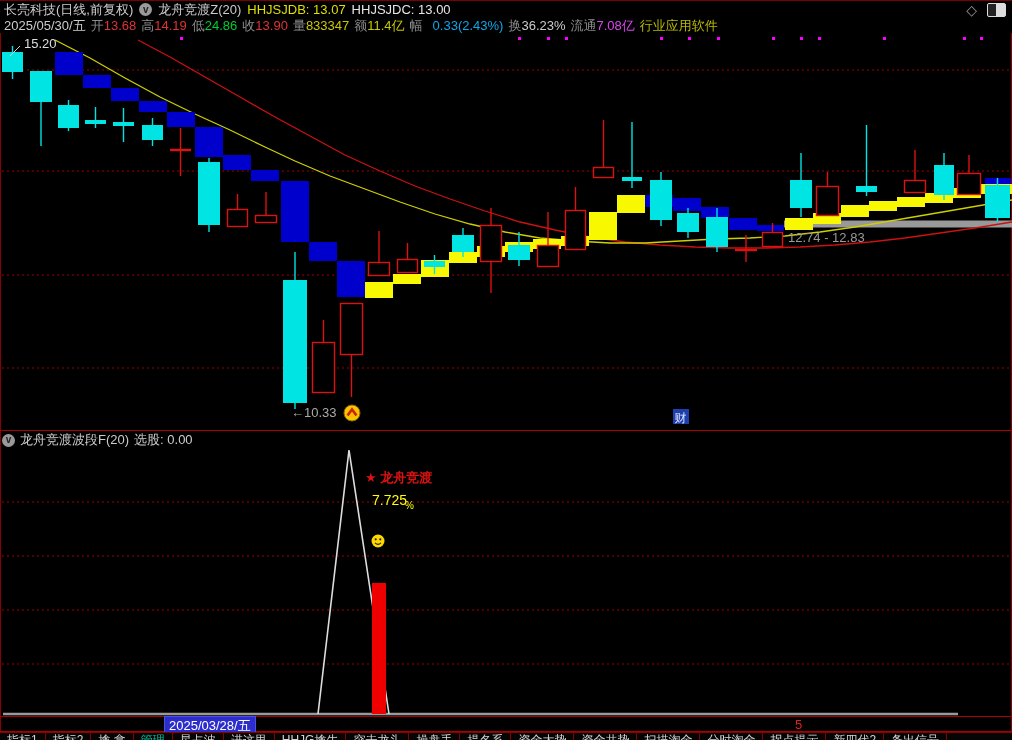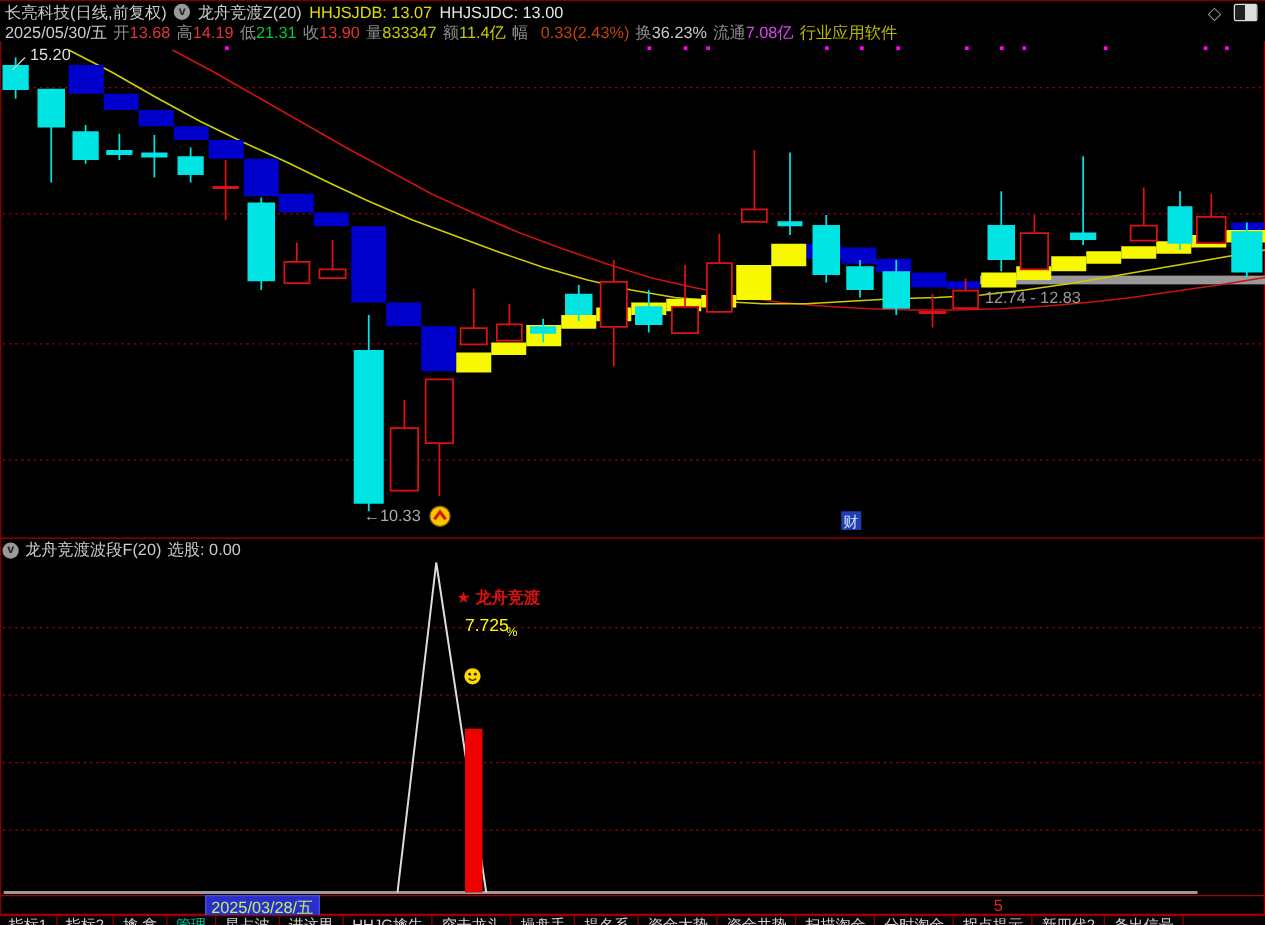--- a/index.html
+++ b/index.html
@@ -15,21 +15,21 @@
   .circle-ic{display:inline-flex;width:13px;height:13px;border-radius:50%;background:#9a9a9a;
           color:#222;align-items:center;justify-content:center;font-size:10px;font-weight:bold;line-height:1;}
   .tr-icons{position:absolute;top:3px;right:6px;display:flex;gap:10px;align-items:center;z-index:4;}
   .diamond{color:#999;font-size:14px;line-height:1;}
   .panel-ic{width:17px;height:12px;border:1.5px solid #ddd;border-radius:2px;position:relative;background:#222;}
   .panel-ic::after{content:"";position:absolute;right:0;top:0;width:9px;height:100%;background:#ddd;}
   .subhdr{position:absolute;left:2px;top:433px;height:14px;display:flex;align-items:center;gap:5px;
           font-size:13px;color:#ccc;z-index:3;white-space:nowrap;}
   .axisrow{position:absolute;left:0;top:717px;width:1012px;height:14px;z-index:3;font-size:13px;}
   .axis-year{position:absolute;left:14px;top:0;color:#d22;margin-top:28px;}
-  .axis-date{position:absolute;left:164px;top:-1px;background:#2d2dcc;color:#bef264;padding:0 4px;border:1px solid #5050e0;}
+  .axis-date{position:absolute;left:164px;top:-1px;background:#2d2dcc;color:#ffffff;padding:0 4px;border:1px solid #5050e0;}
   .axis-month{position:absolute;left:795px;top:0;color:#d22;}
   .toolbar{position:absolute;left:0;top:732px;width:1012px;height:8px;overflow:hidden;z-index:3;
           display:flex;border-top:1px solid #8a0000;background:#050505;}
   .tab{flex:0 0 auto;padding:1px 7px 0 7px;border-right:1px solid #8a0000;color:#d6d6d6;
           font-size:12px;line-height:12px;white-space:nowrap;}
 </style>
 </head>
 <body>
 
 <div id="app">
@@ -196,25 +196,25 @@
       <span class="circle-ic">v</span>
       <span>龙舟竞渡Z(20)</span>
       <span style="color:#dfdf00">HHJSJDB: 13.07</span>
       <span style="color:#e5e5e5">HHJSJDC: 13.00</span>
     </div>
     <div class="hline2">
       <span style="color:#ccc">2025/05/30/五</span>
       <span id="quote-fields" style="display:flex;gap:5px;">
           <span><span class="lbl">开</span><span style="color: rgb(224, 51, 51);">13.68</span></span>
           <span><span class="lbl">高</span><span style="color: rgb(224, 51, 51);">14.19</span></span>
-          <span><span class="lbl">低</span><span style="color: rgb(0, 204, 51);">21.31</span></span>
+          <span><span class="lbl">低</span><span style="color: rgb(0, 204, 51);">24.86</span></span>
           <span><span class="lbl">收</span><span style="color: rgb(224, 51, 51);">13.90</span></span>
           <span><span class="lbl">量</span><span style="color: rgb(200, 200, 0);">833347</span></span>
           <span><span class="lbl">额</span><span style="color: rgb(200, 200, 0);">11.4亿</span></span>
-          <span><span class="lbl">幅</span><span style="color: #c2410c; padding-left: 10px;">0.33(2.43%)</span></span>
+          <span><span class="lbl">幅</span><span style="color: #0ea5e9; padding-left: 10px;">0.33(2.43%)</span></span>
           <span><span class="lbl">换</span><span style="color: rgb(204, 204, 204);">36.23%</span></span>
           <span><span class="lbl">流通</span><span style="color: #d946ef;">7.08亿</span></span>
         </span>
       <span style="color:#b8b800">行业应用软件</span>
     </div>
   </div>
 
   <div class="tr-icons">
     <span class="diamond">◇</span>
     <span class="panel-ic"></span>

